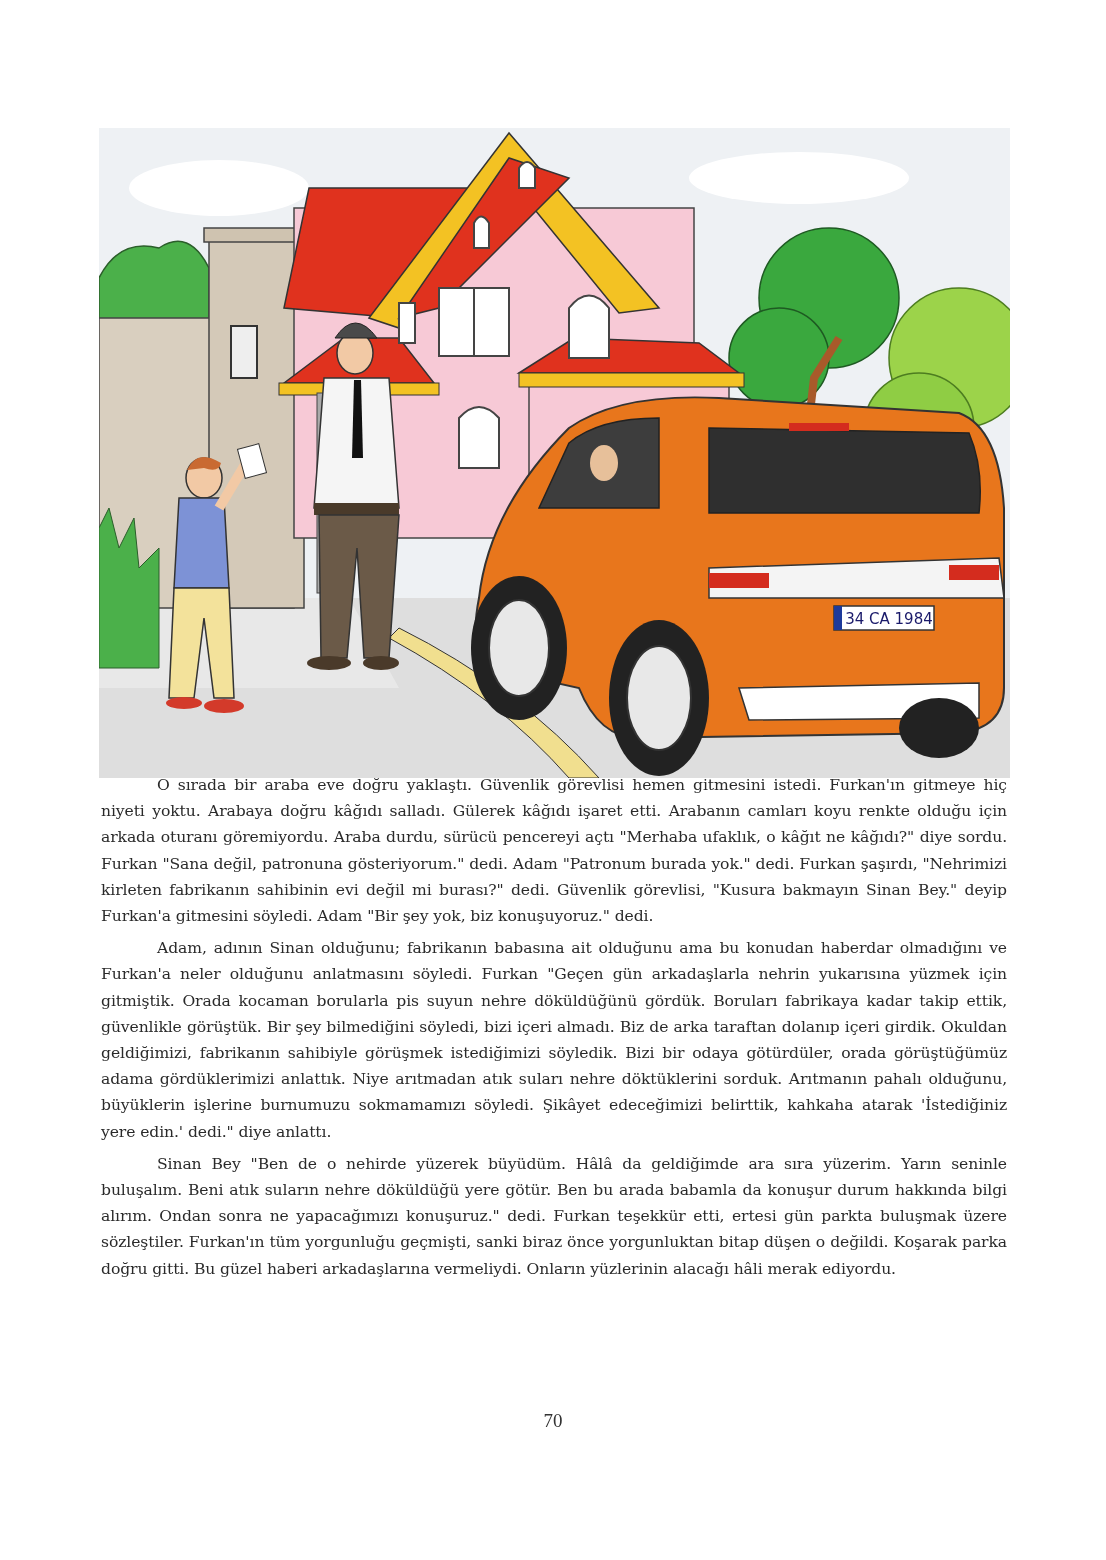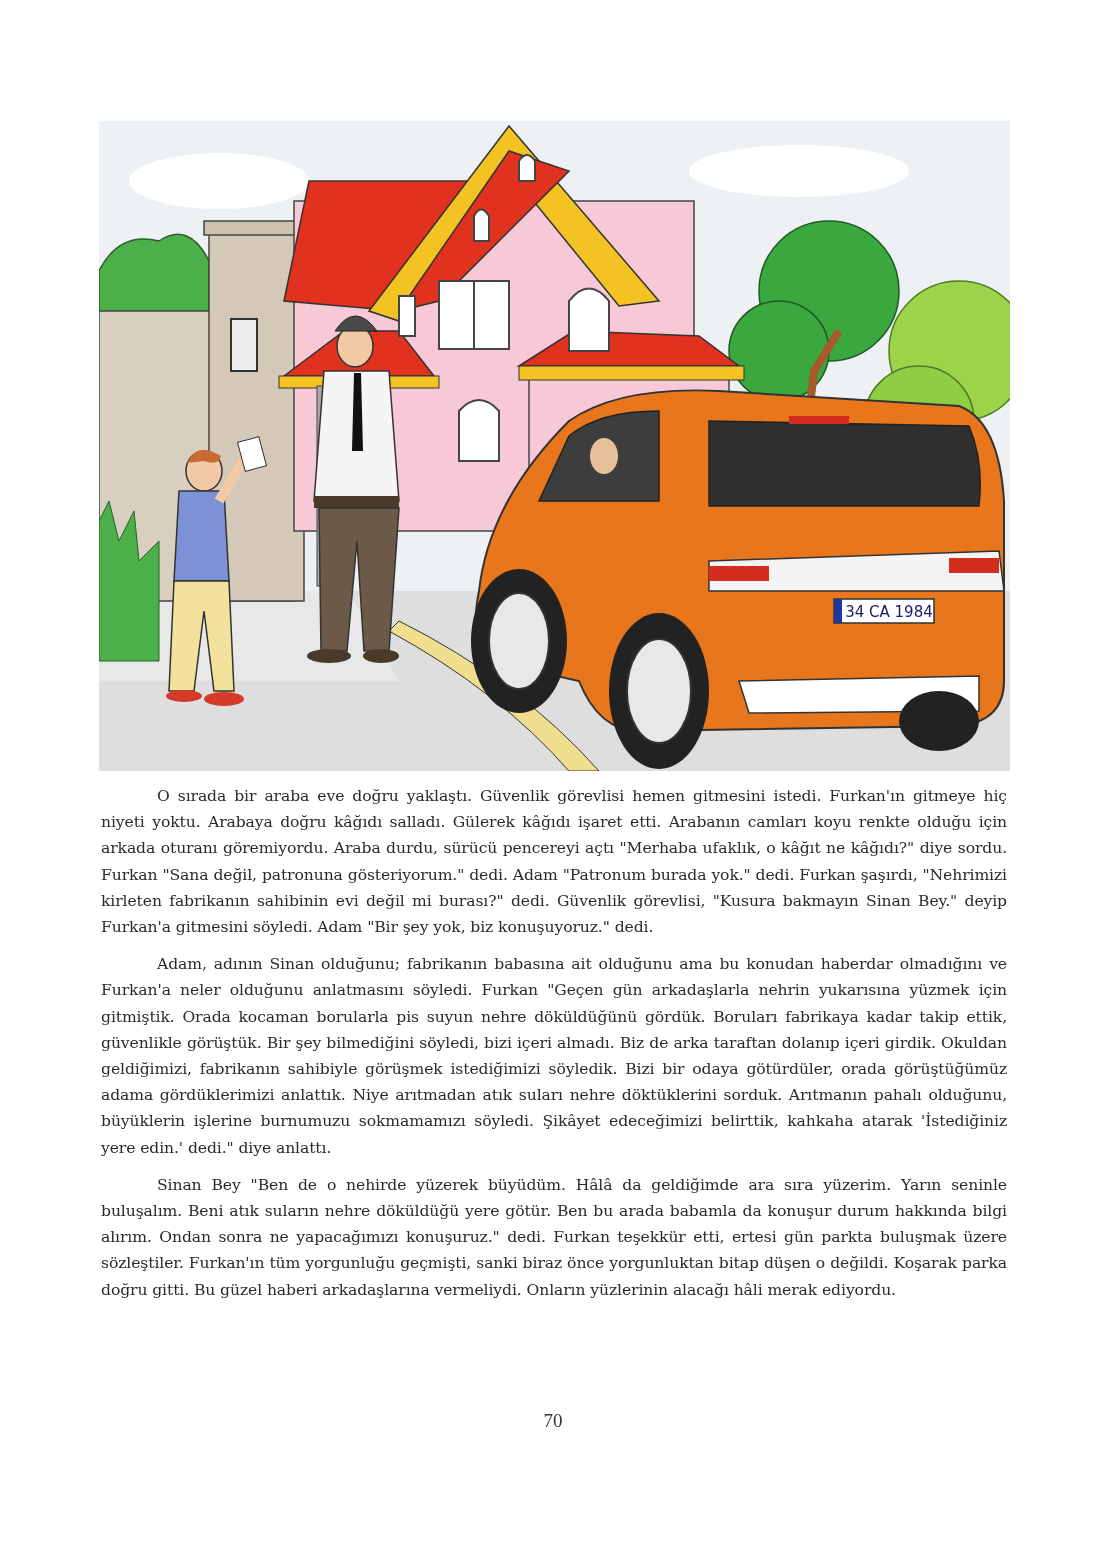--- a/index.html
+++ b/index.html
@@ -1,20 +1,20 @@
 <!DOCTYPE html>
 <html><head>
 <meta charset="utf-8">
 <style>
   html, body { margin: 0; padding: 0; background: #ffffff; }
   body { width: 1106px; height: 1560px; position: relative; overflow: hidden; font-family: "DejaVu Serif", "Liberation Serif", serif; color: #2a2a2a; }
-  .illustration { position: absolute; left: 99px; top: 121px; width: 911px; height: 650px; overflow: hidden; }
+  .illustration { position: absolute; left: 99px; top: 128px; width: 911px; height: 650px; overflow: hidden; }
   .illustration svg { display: block; width: 100%; height: 100%; }
   .story { position: absolute; left: 101px; top: 772px; width: 906px; }
-  .story p { margin: 11px 0 6px 0; font-size: 15.6px; line-height: 26.2px; text-align: justify; text-indent: 56px; letter-spacing: -0.1px; }
+  .story p { margin: 0 0 6px 0; font-size: 15.6px; line-height: 26.2px; text-align: justify; text-indent: 56px; letter-spacing: -0.1px; }
   .page-number { position: absolute; left: 0; width: 1106px; top: 1410px; text-align: center; font-size: 19px; color: #333; font-family: Liberation Serif, serif; }
 </style>
 </head>
 <body>
 
 <div class="illustration">
   <svg viewBox="0 0 911 650" xmlns="http://www.w3.org/2000/svg">
 
     <rect x="0" y="0" width="911" height="650" fill="#eef1f4"></rect>
     <ellipse cx="120" cy="60" rx="90" ry="28" fill="#ffffff"></ellipse>

